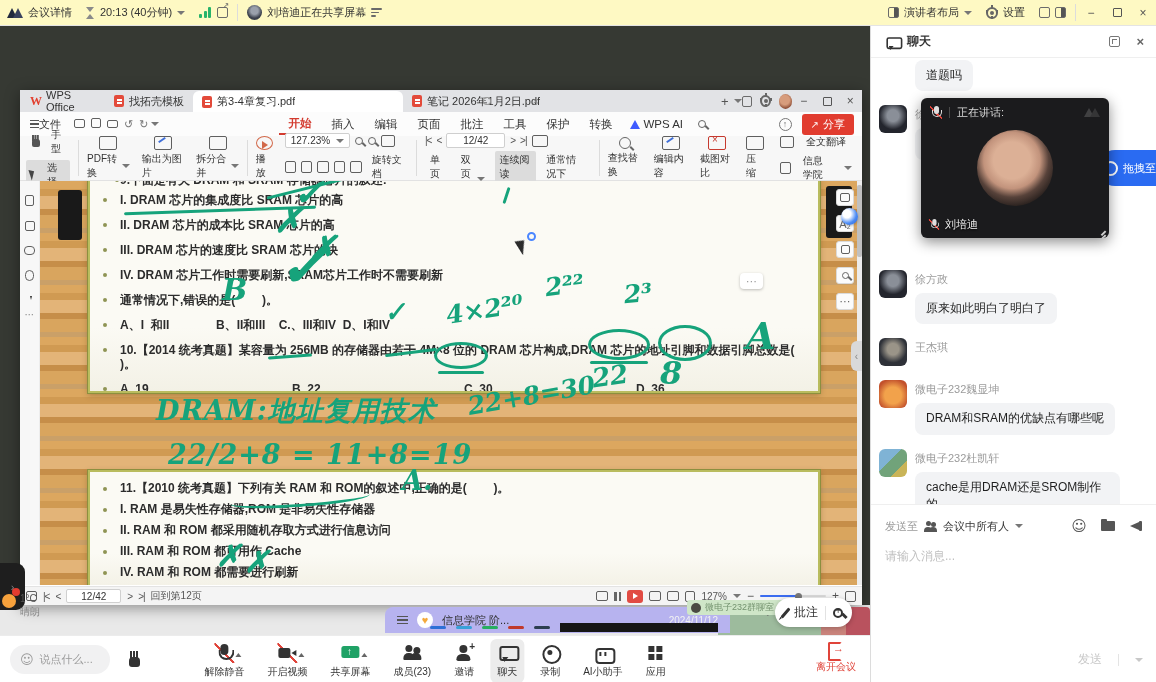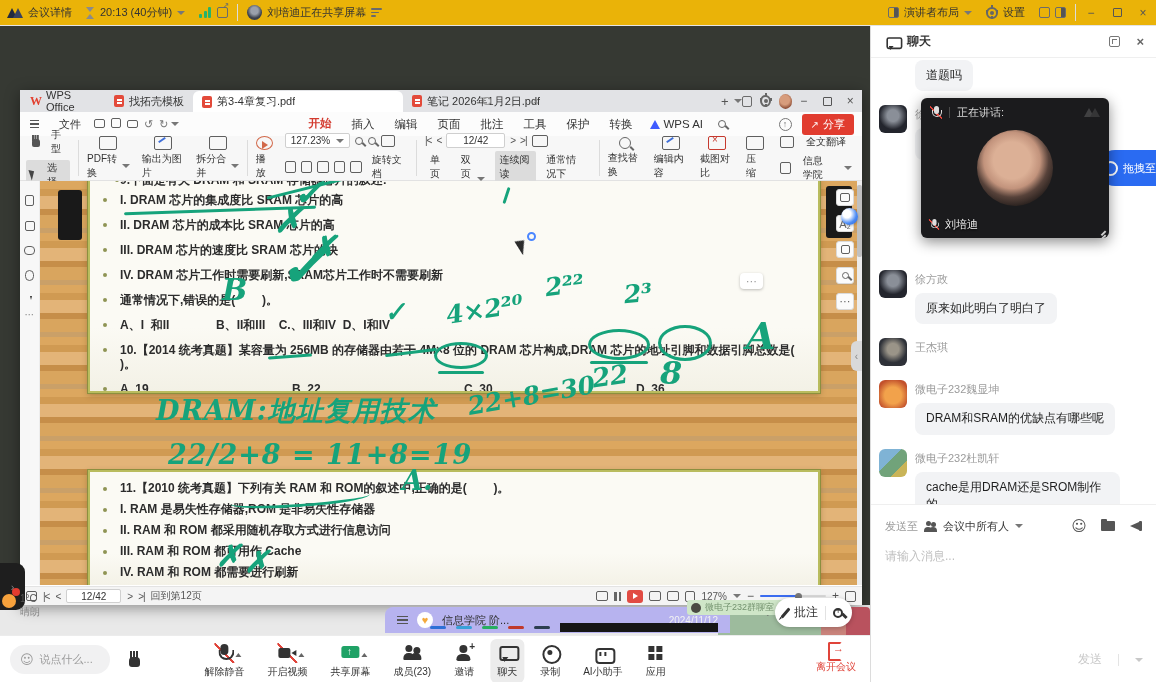--- a/index.html
+++ b/index.html
@@ -3,21 +3,21 @@
 <meta charset="utf-8">
 <style>
 *{margin:0;padding:0;box-sizing:border-box}
 body{width:1156px;height:682px;overflow:hidden;background:#000;
      font-family:"Liberation Sans","DejaVu Sans",sans-serif;-webkit-font-smoothing:antialiased}
 .screen{position:relative;width:1156px;height:682px;background:#f6f6f6}
 .tri{width:0;height:0;display:inline-block}
 .tri.down{border-left:4px solid transparent;border-right:4px solid transparent;border-top:4px solid #777}
 .vdiv{width:1px;background:#dcdcdc;align-self:stretch;margin:4px 2px}
 
-.topbar{position:absolute;left:0;top:0;width:1156px;height:26px;background:#eab308;border-bottom:1px solid #e4e4e4;
+.topbar{position:absolute;left:0;top:0;width:1156px;height:26px;background:#fef9c3;border-bottom:1px solid #e4e4e4;
         display:flex;align-items:center;font-size:11px;color:#333;z-index:50}
 .topbar .grp{display:flex;align-items:center;gap:5px;padding:0 7px}
 .logo-tri{width:0;height:0;border-left:5px solid transparent;border-right:5px solid transparent;border-bottom:10px solid #222a3e}
 .hourglass{position:relative;width:9px;height:12px}
 .hourglass::before{content:"";position:absolute;left:0;top:0;border-left:4.5px solid transparent;border-right:4.5px solid transparent;border-top:5px solid #8a8a8a}
 .hourglass::after{content:"";position:absolute;left:0;bottom:0;border-left:4.5px solid transparent;border-right:4.5px solid transparent;border-bottom:5px solid #8a8a8a}
 .sigbars{position:relative;width:13px;height:12px}
 .sigbars i{position:absolute;bottom:1px;width:3px;background:#27b36a;border-radius:1px}
 .sigbars i:nth-child(1){left:0;height:4px}.sigbars i:nth-child(2){left:4.5px;height:7px}.sigbars i:nth-child(3){left:9px;height:11px}
 .boxico{width:11px;height:11px;border:1.5px solid #6b6b6b;border-radius:2px;display:inline-block;position:relative}
@@ -40,21 +40,21 @@
 .wps-tabbar{position:absolute;left:0;top:0;width:842px;height:22px;background:#e2e3e6;display:flex;align-items:center;color:#333}
 .wps-home{display:flex;align-items:center;gap:4px;padding:0 10px;height:22px}
 .wlogo{color:#e2402f;font-weight:bold;font-size:12px;font-family:"Liberation Serif",serif}
 .wtab{display:flex;align-items:center;gap:5px;height:22px;padding:0 9px;max-width:190px;white-space:nowrap}
 .wtab.active{background:#fff;border-radius:6px 6px 0 0;height:21px;margin-top:1px;padding-right:18px;min-width:210px}
 .docico{width:10px;height:12px;background:#e34a3a;border-radius:2px;position:relative;flex:none}
 .docico::after{content:"";position:absolute;left:2.5px;top:4px;width:5px;height:2px;background:#fff;box-shadow:0 3px 0 #fff}
 .pinico{width:8px;height:8px;border:1.5px solid #9a9a9a;border-radius:50%;position:relative}
 .tabx{color:#8a8a8a;font-size:11px;padding:0 2px}
 .wps-menubar{position:absolute;left:0;top:22px;width:842px;height:24px;background:#fcfcfc;display:flex;align-items:center;color:#333}
-.filebtn{display:flex;align-items:center;gap:20px;padding:0 10px;font-size:11px}
+.filebtn{display:flex;align-items:center;gap:0;padding:0 10px;font-size:11px}
 .burger{display:inline-flex;flex-direction:column;gap:2px}.burger i{width:9px;height:1.5px;background:#555}
 .mini-ic{color:#777;font-size:11px;padding:0 3px}
 .menutabs{display:flex;align-items:center;gap:2px;margin-left:120px}
 .mtab{padding:2px 9px;font-size:11.5px;color:#333}
 .menutabs .mtab:first-child{color:#d33b2f;font-weight:bold;border-bottom:2px solid #d33b2f}
 .ai-tri{width:0;height:0;border-left:5px solid transparent;border-right:5px solid transparent;border-bottom:9px solid #3f5bff;margin-right:3px}
 .mag{width:8px;height:8px;border:1.6px solid #666;border-radius:50%;position:relative;display:inline-block}
 .mag::after{content:"";position:absolute;right:-3px;bottom:-3px;width:2px;height:5px;background:#666;transform:rotate(-45deg)}
 .sharebtn{background:#e13c2f;color:#fff;border-radius:3px;padding:3px 9px;display:flex;gap:4px;align-items:center;font-size:11px}
 .cloudup{width:13px;height:13px;border:1.5px solid #777;border-radius:50%;position:relative;text-align:center;color:#777;font-size:9px;line-height:11px}

